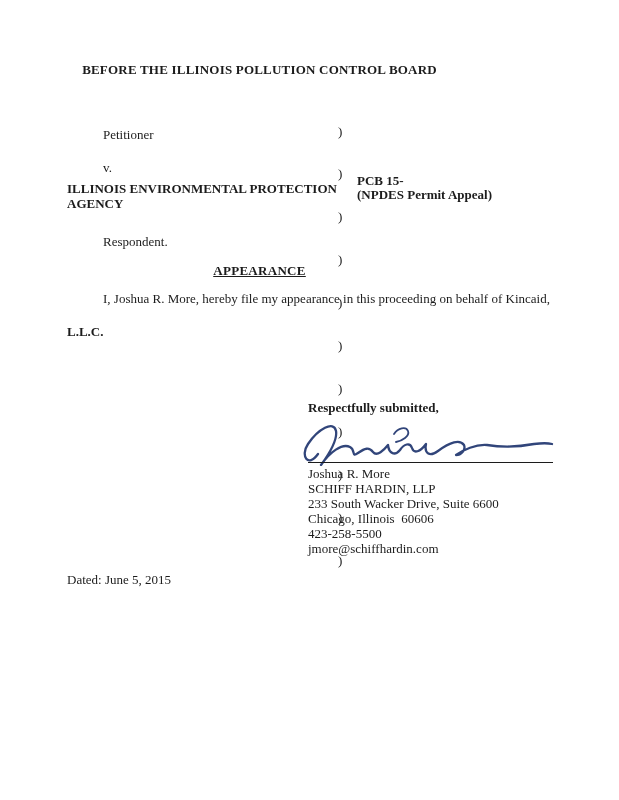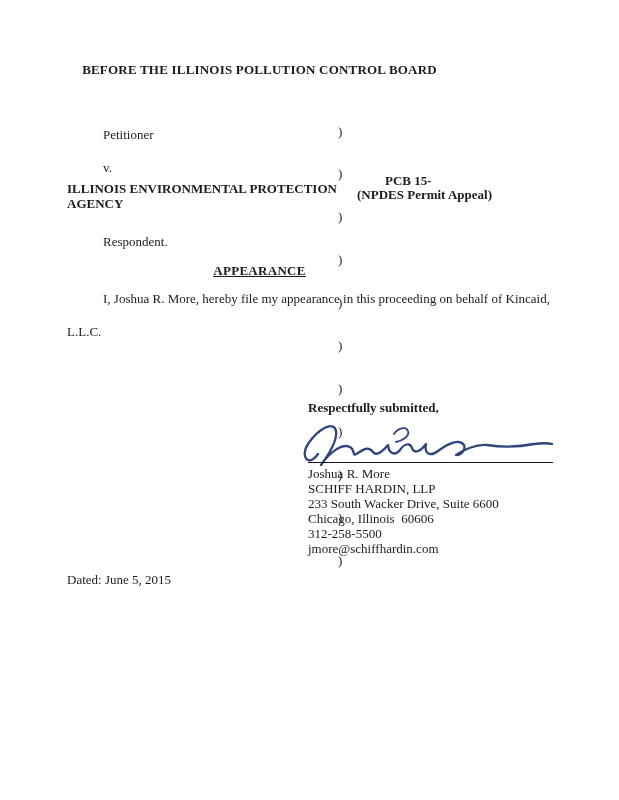--- a/index.html
+++ b/index.html
@@ -24,27 +24,27 @@
   .doc-title { top: 62px; letter-spacing: 0.2px; }
   
   .pet-name   { left: 67px;  top: 96px; }
   .pet-role   { left: 103px; top: 127px; }
   .versus     { left: 103px; top: 160px; }
   .resp-1     { left: 67px;  top: 181px; }
   .resp-2     { left: 67px;  top: 196px; }
   .resp-role  { left: 103px; top: 234px; }
   .paren-col  { left: 338px; top: 96px; line-height: 14.3px; }
   .paren-col span { display: block; }
-  .case-num   { left: 357px; top: 173px; margin-left: 28px; }
+  .case-num   { left: 357px; top: 173px; }
   .case-type  { left: 357px; top: 187px; }
   
   .heading { top: 263px; text-decoration: underline; letter-spacing: 0.3px; }
   
   .body-1 { left: 103px; top: 291px; }
-  .body-2 { left: 67px;  top: 324px; }
+  .body-2 { left: 67px;  top: 324px; font-weight: bold; }
   
   .closing  { left: 308px; top: 400px; font-weight: bold; }
   .sig-wrap { position: absolute; left: 298px; top: 414px; width: 262px; height: 52px; }
   .sig-line { position: absolute; left: 308px; top: 462px; width: 245px; border-bottom: 1px solid #1c1c1c; }
   .sb-name  { left: 308px; top: 466px; }
   .sb-firm  { left: 308px; top: 481px; }
   .sb-addr1 { left: 308px; top: 496px; }
   .sb-addr2 { left: 308px; top: 511px; }
   .sb-phone { left: 308px; top: 526px; }
   .sb-email { left: 308px; top: 541px; }
@@ -98,18 +98,18 @@
       <path d="M96 20 C100 14 108 12 110 17 C112 22 104 27 98 28" fill="none" stroke="#31457a" stroke-width="1.8" stroke-linecap="round"></path>
     </svg>
   </div>
 
   <div class="sig-line"></div>
 
   <div class="abs sb-name">Joshua R. More</div>
   <div class="abs sb-firm">SCHIFF HARDIN, LLP</div>
   <div class="abs sb-addr1">233 South Wacker Drive, Suite 6600</div>
   <div class="abs sb-addr2">Chicago, Illinois  60606</div>
-  <div class="abs sb-phone">312-258-5500</div>
+  <div class="abs sb-phone">423-258-5500</div>
   <div class="abs sb-email">jmore@schiffhardin.com</div>
 
   <div class="abs dated">Dated: June 5, 2015</div>
 
 </div>
 
 </body></html>

